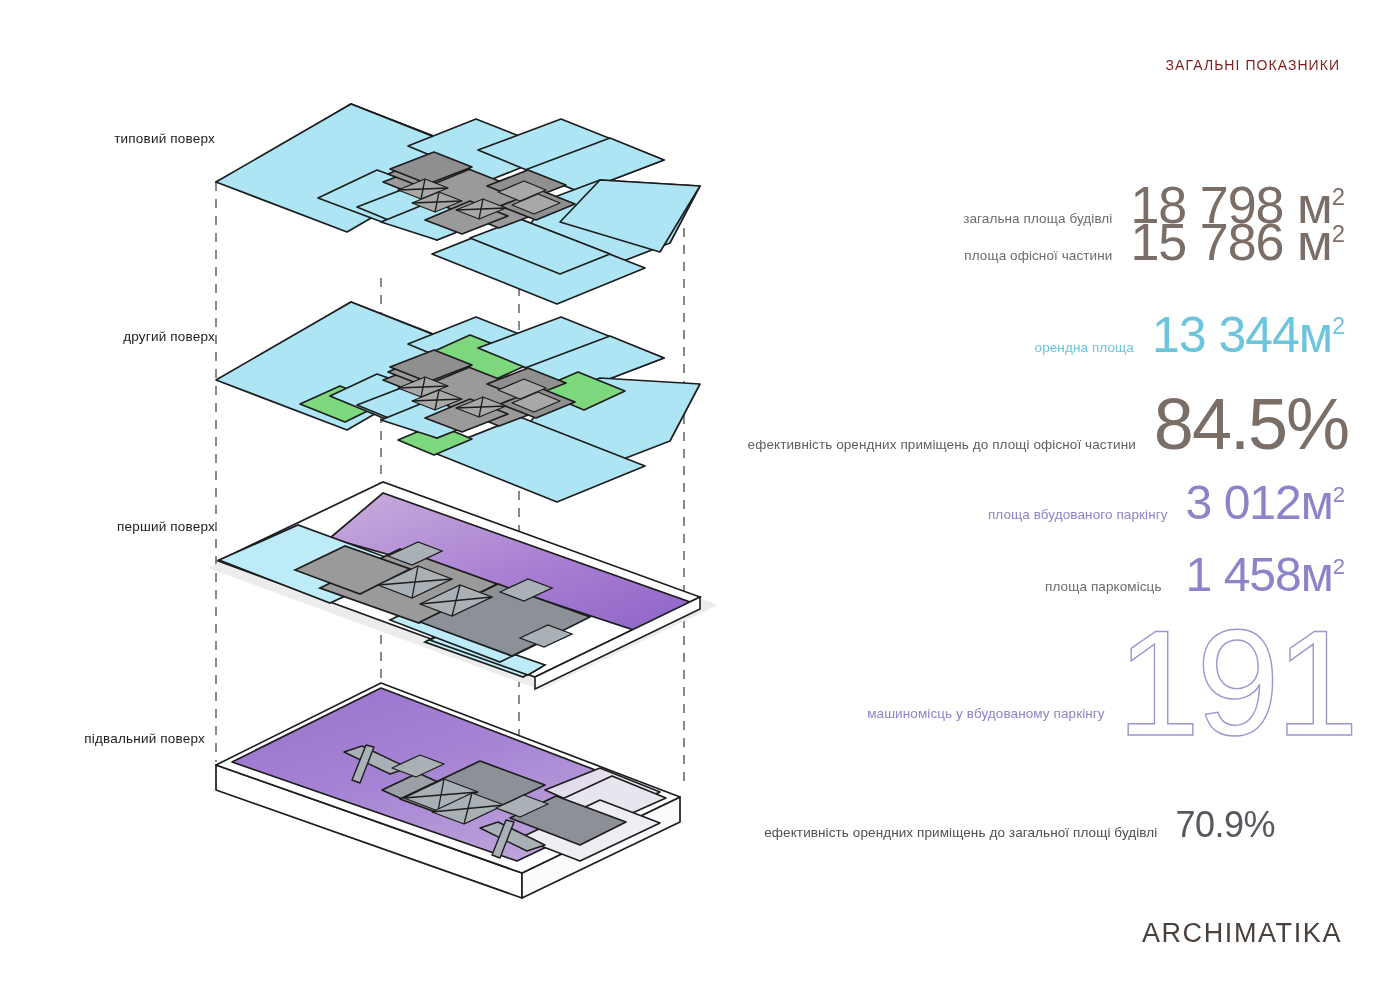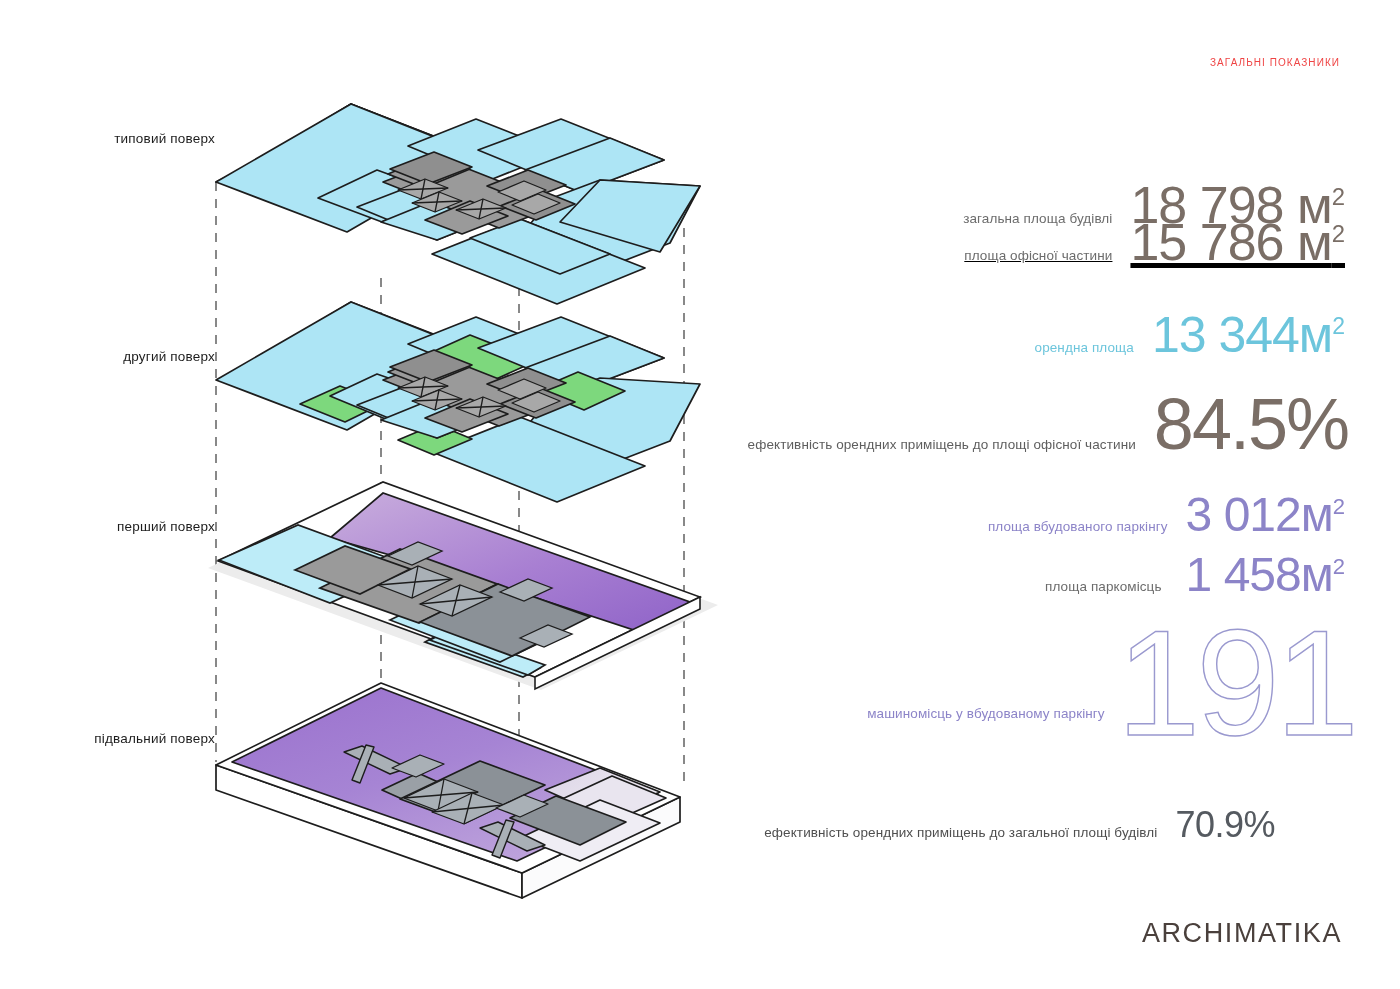--- a/index.html
+++ b/index.html
@@ -22,22 +22,22 @@
     white-space:nowrap;
     text-align:right;
   }
 
   
   #panel{
     position:absolute;left:660px;top:0;width:740px;height:989px;
   }
   #panel-title{
     position:absolute;right:60px;top:57px;
-    font-size:10px;letter-spacing:1.05px;
-    color:#ef4444;font-weight:400;white-space:nowrap;
+    font-size:14px;letter-spacing:1.05px;
+    color:#7f1d1d;font-weight:400;white-space:nowrap;
   }
   .stat{
     position:absolute;
     display:flex;align-items:baseline;justify-content:flex-end;
     white-space:nowrap;
   }
   .stat .lbl{
     font-size:13.5px;
     letter-spacing:.1px;
     line-height:1;
@@ -52,33 +52,33 @@
     letter-spacing:0;
     vertical-align:super;
     line-height:0;
   }
 
   
   #stat-total    {right:55px;top:141px;}
   #stat-total .val{font-size:52px;color:#7a6e66;margin-top:40px;}
   #stat-total .lbl{color:#6c6c6c;}
 
-  #stat-office   {right:55px;top:218px;text-decoration:underline;}
+  #stat-office   {right:55px;top:218px;}
   #stat-office .val{font-size:52px;color:#7a6e66;}
   #stat-office .lbl{color:#6c6c6c;}
 
   #stat-rent     {right:55px;top:312px;}
   #stat-rent .val{font-size:50px;color:#6cc5dc;}
   #stat-rent .lbl{color:#6cc5dc;}
 
   #stat-eff-office{right:52px;top:390px;}
   #stat-eff-office .val{font-size:72px;color:#7a6e66;letter-spacing:-2px;}
   #stat-eff-office .lbl{color:#5e5e5e;}
 
-  #stat-parking  {right:55px;top:492px;}
+  #stat-parking  {right:55px;top:480px;}
   #stat-parking .val{font-size:48px;color:#8c84c8;}
   #stat-parking .lbl{color:#8c84c8;}
 
   #stat-places   {right:55px;top:552px;gap:6px;}
   #stat-places .val{font-size:48px;color:#8c84c8;}
   #stat-places .lbl{color:#6c6c6c;}
 
   #stat-cars     {right:45px;top:625px;align-items:flex-end;}
   #stat-cars .lbl{color:#8c84c8;position:relative;top:-22px;}
   #stat-cars .val{
@@ -308,23 +308,23 @@
           <polygon points="432,812 472,793 504,805 464,824"></polygon>
           <line x1="432" y1="812" x2="504" y2="805"></line>
           <line x1="472" y1="793" x2="464" y2="824"></line>
           <polygon points="496,808 524,795 548,804 520,817"></polygon>
         </g>
       </g>
     </svg>
 
     
     <div class="floor-label" style="left:40px;top:131px;width:175px;">типовий поверх</div>
-    <div class="floor-label" style="left:40px;top:329px;width:175px;margin-top:20px;">другий поверх</div>
+    <div class="floor-label" style="left:40px;top:329px;width:175px;">другий поверх</div>
     <div class="floor-label" style="left:40px;top:519px;width:175px;">перший поверх</div>
-    <div class="floor-label" style="left:30px;top:731px;width:185px;">підвальний поверх</div>
+    <div class="floor-label" style="left:20px;top:731px;width:185px;">підвальний поверх</div>
   </div>
 
   <div id="panel">
 
     <div id="panel-title">ЗАГАЛЬНІ ПОКАЗНИКИ</div>
 
     <div class="stat" id="stat-total">
       <span class="lbl">загальна площа будівлі</span>
       <span class="val"><span>18 798 м</span><sup>2</sup></span>
     </div>

